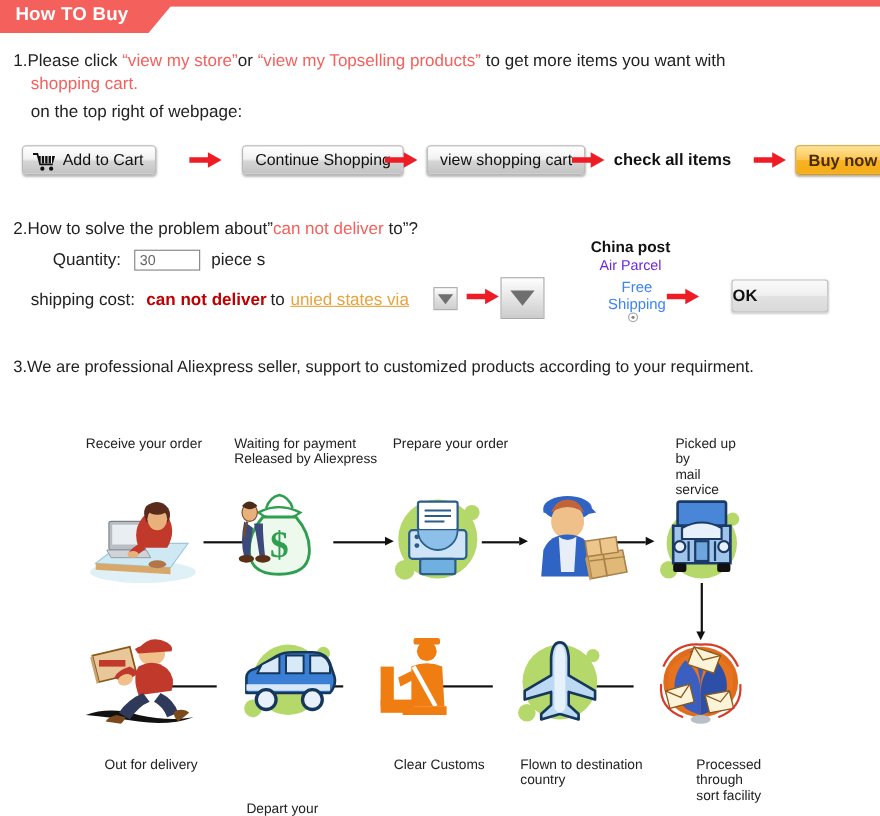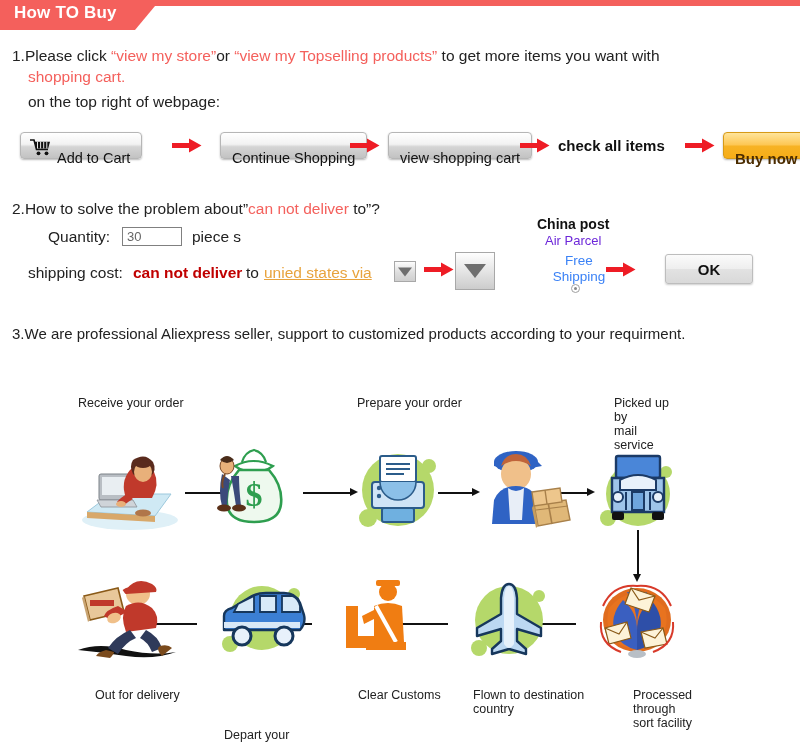--- a/index.html
+++ b/index.html
@@ -57,21 +57,21 @@
   #s1-line2 { left: 28px; top: 68px; text-align: center; }
   #s1-line3 { left: 28px; top: 93px; }
 
   
   .btnrow { position: absolute; left: 20px; top: 132px; height: 36px; }
   .gbtn {
     position: absolute;
     top: 0;
     height: 27px;
     line-height: 27px;
-    padding: 12px 11px;
+    padding: 0 11px;
     font-size: 14.5px;
     color: #111;
     border: 1px solid #b6b6b6;
     border-radius: 4px;
     background: linear-gradient(to bottom, #ffffff 0%, #f2f2f2 45%, #d5d5d5 55%, #c2c2c2 100%);
     box-shadow: 0 1px 2px rgba(0,0,0,0.28);
     white-space: nowrap;
     box-sizing: border-box;
   }
   .gbtn.cart { padding-left: 36px; }
@@ -181,21 +181,21 @@
   }
   .ok-btn {
     position: absolute;
     left: 665px; top: 254px;
     width: 88px; height: 30px;
     border: 1px solid #bdbdbd;
     border-radius: 3px;
     background: linear-gradient(to bottom, #fbfbfb 0%, #eeeeee 50%, #e2e2e2 51%, #d9d9d9 100%);
     box-shadow: 0 1px 2px rgba(0,0,0,0.2);
     font-size: 15px; font-weight: bold; color: #111;
-    line-height: 30px; text-align: center;
+    line-height: 30px; text-align: left;
     box-sizing: border-box;
   }
 
   
   #s3-line1 { left: 12px; top: 325px; font-size: 15px; }
 
   
   .flow { position: absolute; left: 0; top: 378px; width: 676px; height: 364px; }
   .flabel {
     position: absolute;
@@ -329,20 +329,22 @@
     </svg>
 </span>
 
 <div class="ok-btn">OK</div>
 
 <div class="blk ln" id="s3-line1">3.We are professional Aliexpress seller, support to customized products according to your requirment.</div>
 
 <div class="flow">
 
   <div class="flabel" style="left:78px;  top:18px;">Receive your order</div>
+  <div class="flabel" style="left:213px; top:18px;">Waiting for payment
+Released by Aliexpress</div>
   <div class="flabel" style="left:357px; top:18px;">Prepare your order</div>
   <div class="flabel" style="left:614px; top:18px;">Picked up by
 mail service</div>
 
   <div class="fline" style="left:185px; top:114px; width:55px;  height:1.6px;"></div>
   <div class="harrow-head right" style="left:240px; top:110px;"></div>
 
   <div class="fline" style="left:303px; top:114px; width:47px;  height:1.6px;"></div>
   <div class="harrow-head right" style="left:350px; top:110px;"></div>
 

